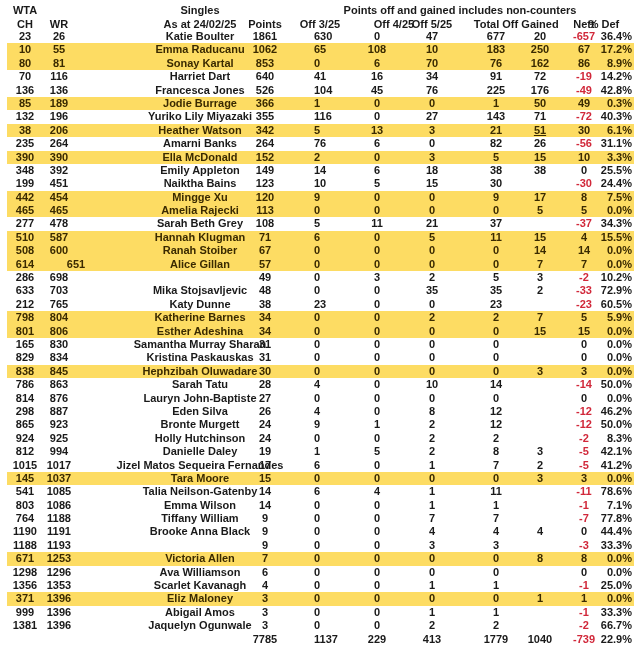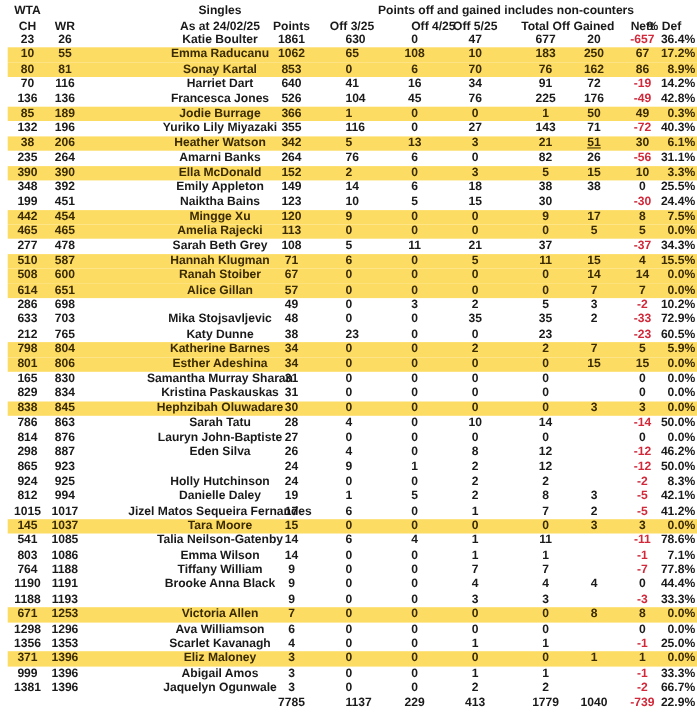--- a/index.html
+++ b/index.html
@@ -277,21 +277,21 @@
       <span class="c c-o3" style="z-index: 1;">0</span>
       <span class="c c-o4" style="z-index: 1;">0</span>
       <span class="c c-o5" style="z-index: 1;">0</span>
       <span class="c c-tot" style="z-index: 1;">0</span>
       <span class="c c-gain" style="z-index: 1;">14</span>
       <span class="c c-nett" style="z-index: 1;">14</span>
       <span class="c c-def" style="z-index: 1;">0.0%</span>
     </div>
     <div class="row hl">
       <span class="c c-ch" style="z-index: 1;">614</span>
-      <span class="c c-wr" style="z-index: 1;">651</span>
+      <span class="c c-wr" style="z-index: 1; margin-left: 17px;">651</span>
       <span class="c c-name" style="z-index: 1;">Alice Gillan</span>
       <span class="c c-pts" style="z-index: 1;">57</span>
       <span class="c c-o3" style="z-index: 1;">0</span>
       <span class="c c-o4" style="z-index: 1;">0</span>
       <span class="c c-o5" style="z-index: 1;">0</span>
       <span class="c c-tot" style="z-index: 1;">0</span>
       <span class="c c-gain" style="z-index: 1;">7</span>
       <span class="c c-nett" style="z-index: 1;">7</span>
       <span class="c c-def" style="z-index: 1;">0.0%</span>
     </div>
@@ -433,20 +433,21 @@
       <span class="c c-o4" style="z-index: 1;">0</span>
       <span class="c c-o5" style="z-index: 1;">8</span>
       <span class="c c-tot" style="z-index: 1;">12</span>
       <span class="c c-gain" style="z-index: 1;"></span>
       <span class="c c-nett neg" style="z-index: 1;">-12</span>
       <span class="c c-def" style="z-index: 1;">46.2%</span>
     </div>
     <div class="row">
       <span class="c c-ch" style="z-index: 1;">865</span>
       <span class="c c-wr" style="z-index: 1;">923</span>
+      <span class="c c-name" style="z-index: 1;">Bronte Murgett</span>
       <span class="c c-pts" style="z-index: 1;">24</span>
       <span class="c c-o3" style="z-index: 1;">9</span>
       <span class="c c-o4" style="z-index: 1;">1</span>
       <span class="c c-o5" style="z-index: 1;">2</span>
       <span class="c c-tot" style="z-index: 1;">12</span>
       <span class="c c-gain" style="z-index: 1;"></span>
       <span class="c c-nett neg" style="z-index: 1;">-12</span>
       <span class="c c-def" style="z-index: 1;">50.0%</span>
     </div>
     <div class="row">

